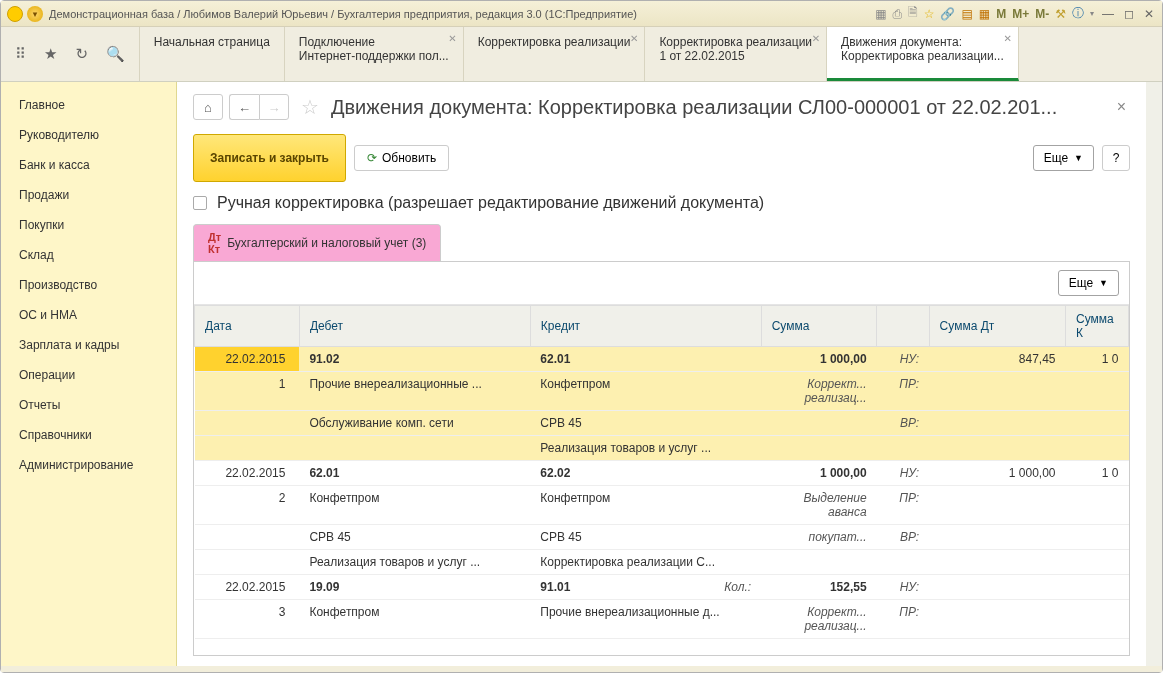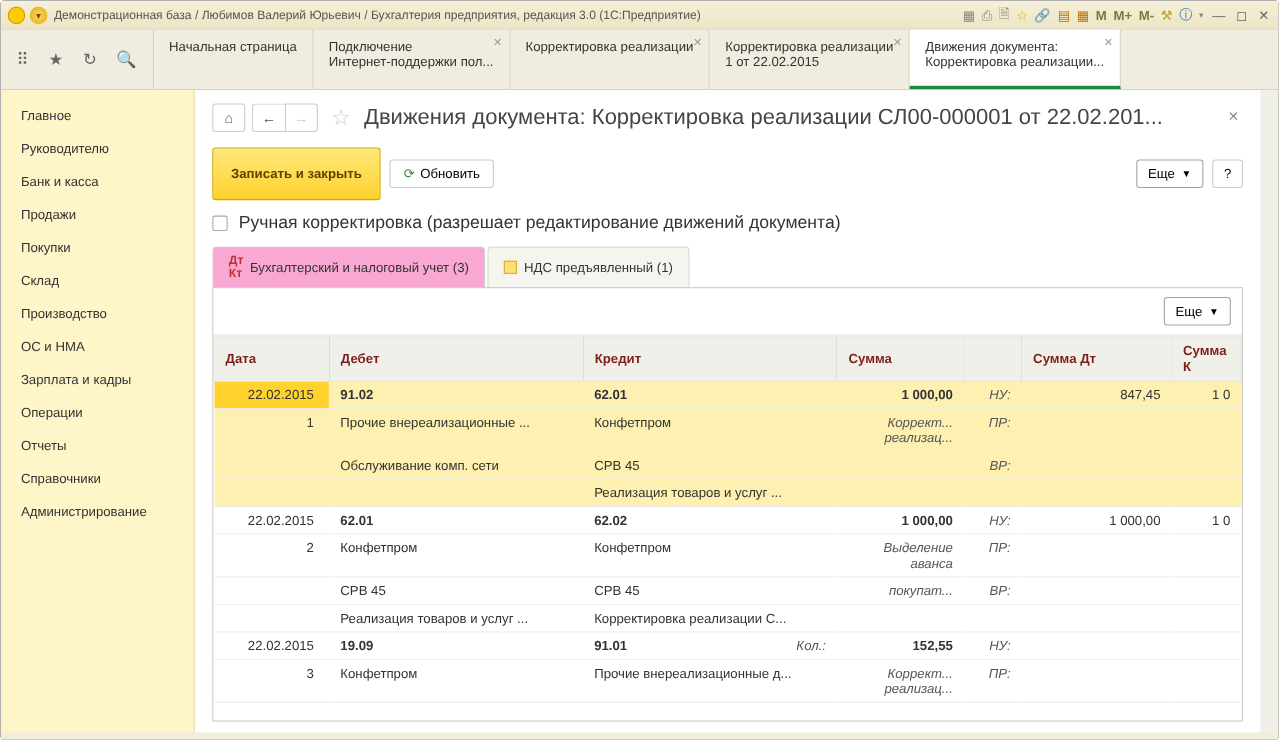--- a/index.html
+++ b/index.html
@@ -46,21 +46,21 @@
   .subtabs { display:flex; gap:2px; margin-bottom:0;}
   .subtab { border:1px solid #ccc; border-bottom:none; background:#f5f5f0; padding:6px 14px; border-radius:4px 4px 0 0; cursor:pointer; display:flex; align-items:center; gap:6px; font-size:12px;}
   .subtab.active { background:#f9a8d4; position:relative; z-index:2;}
   .subtab .ic { font-size:11px;}
   .ic-dk { color:#c03030; font-weight:bold; font-size:10px;}
   .ic-nds { width:12px; height:12px; background:#ffe070; border:1px solid #d0b030; display:inline-block;}
   .table-wrap { border:1px solid #ccc; flex:1; display:flex; flex-direction:column; min-height:0; margin-bottom:10px;}
   .table-top { display:flex; justify-content:flex-end; padding:8px 10px; border-bottom:1px solid #e5e5e5;}
   .grid { flex:1; overflow:auto; }
   .grid table { width:100%; border-collapse:collapse; font-size:12px;}
-  .grid th { background:#f0f0ea; border:1px solid #ddd; padding:6px 10px; text-align:left; font-weight:bold; color:#7f1d1d; position:sticky; top:0;}
+  .grid th { background:#f0f0ea; border:1px solid #ddd; padding:6px 10px; text-align:left; font-weight:normal; color:#0c4a6e; position:sticky; top:0;}
   .grid td { border-bottom:1px solid #eee; padding:5px 10px; vertical-align:top; height:24px;}
   .col-date { width:100px; text-align:right; padding-right:14px !important;}
   .col-debit { width:220px;}
   .col-credit { width:220px;}
   .col-sum { width:110px; text-align:right;}
   .col-lbl { width:50px; color:#999; font-style:italic; text-align:right;}
   .col-sumdt { width:130px; text-align:right;}
   .col-sumk { width:60px; text-align:right;}
   .group1 td { background:#fdf0b0;}
   .group1.first td.col-date { background:#ffd22e; font-weight:normal;}
@@ -177,24 +177,20 @@
 
         <div class="checkbox-row">
           <div class="chk"></div>
           <span>Ручная корректировка (разрешает редактирование движений документа)</span>
         </div>
 
         <div class="subtabs">
           <div class="subtab active">
             <span class="ic ic-dk">Дт<br>Кт</span>
             <span>Бухгалтерский и налоговый учет (3)</span>
-          </div>
-          <div class="subtab">
-            <span class="ic-nds"></span>
-            <span>НДС предъявленный (1)</span>
           </div>
         </div>
 
         <div class="table-wrap">
           <div class="table-top">
             <button class="more-btn">
               <span>Еще</span>
               <span style="font-size:9px">▼</span>
             </button>
           </div>

